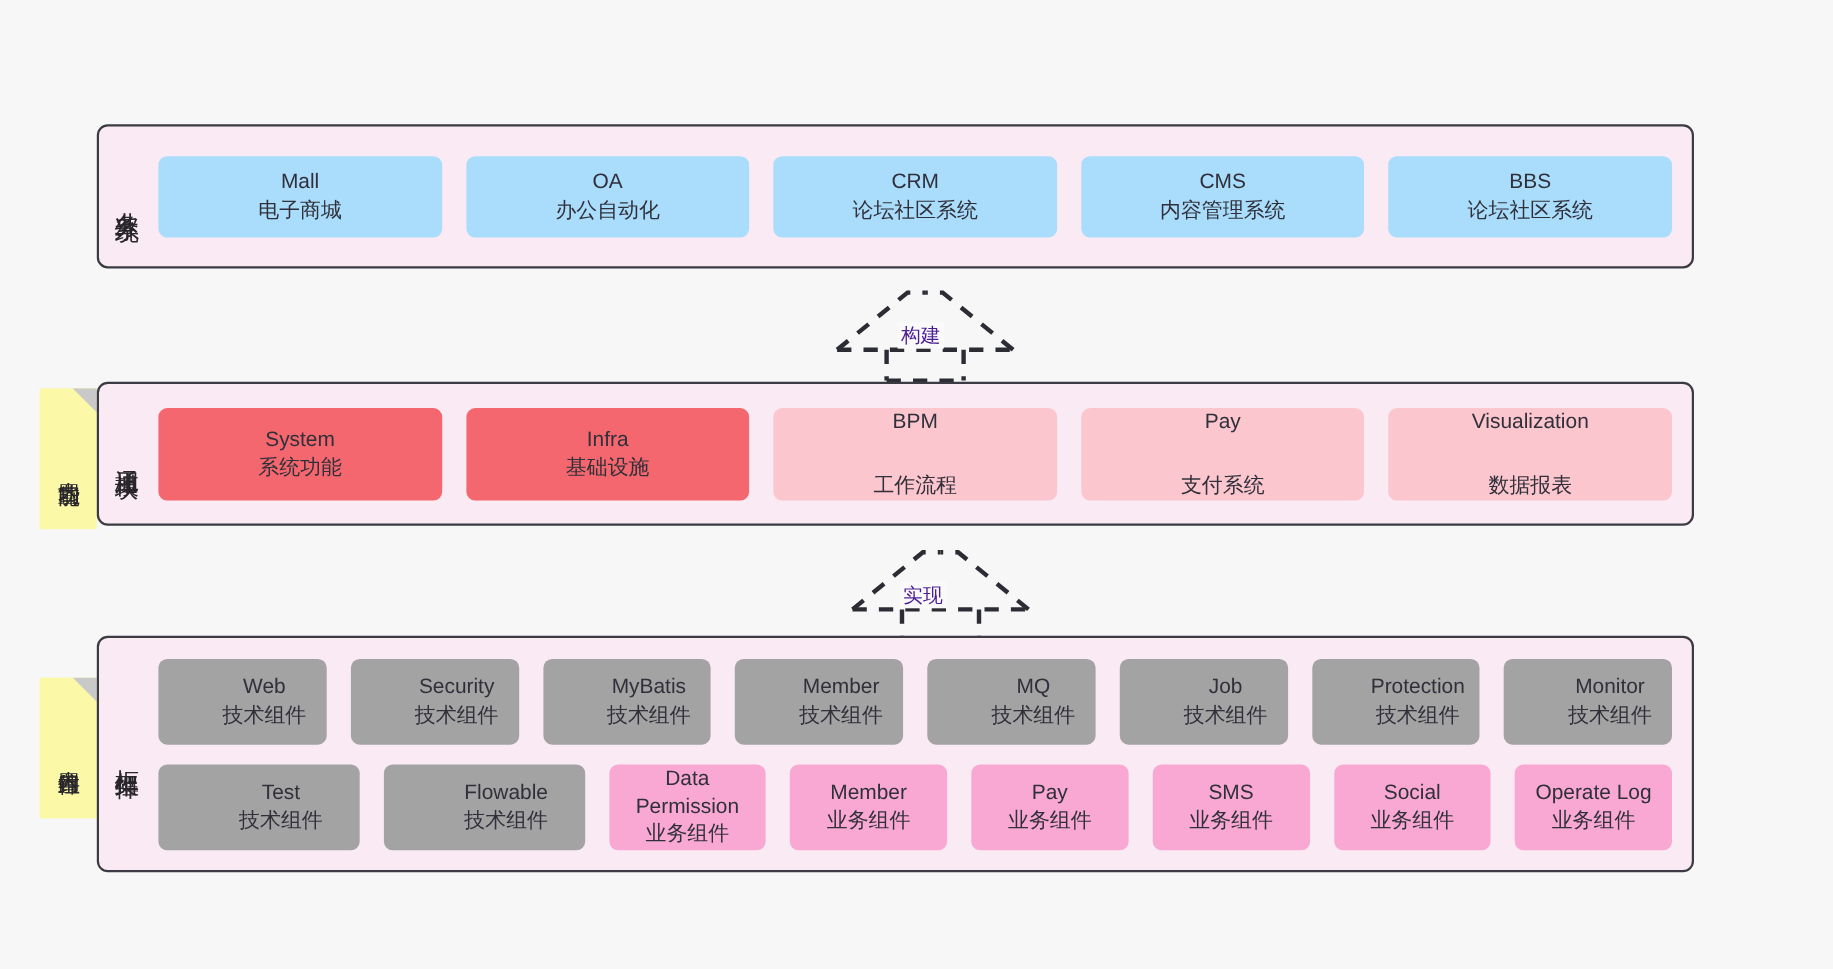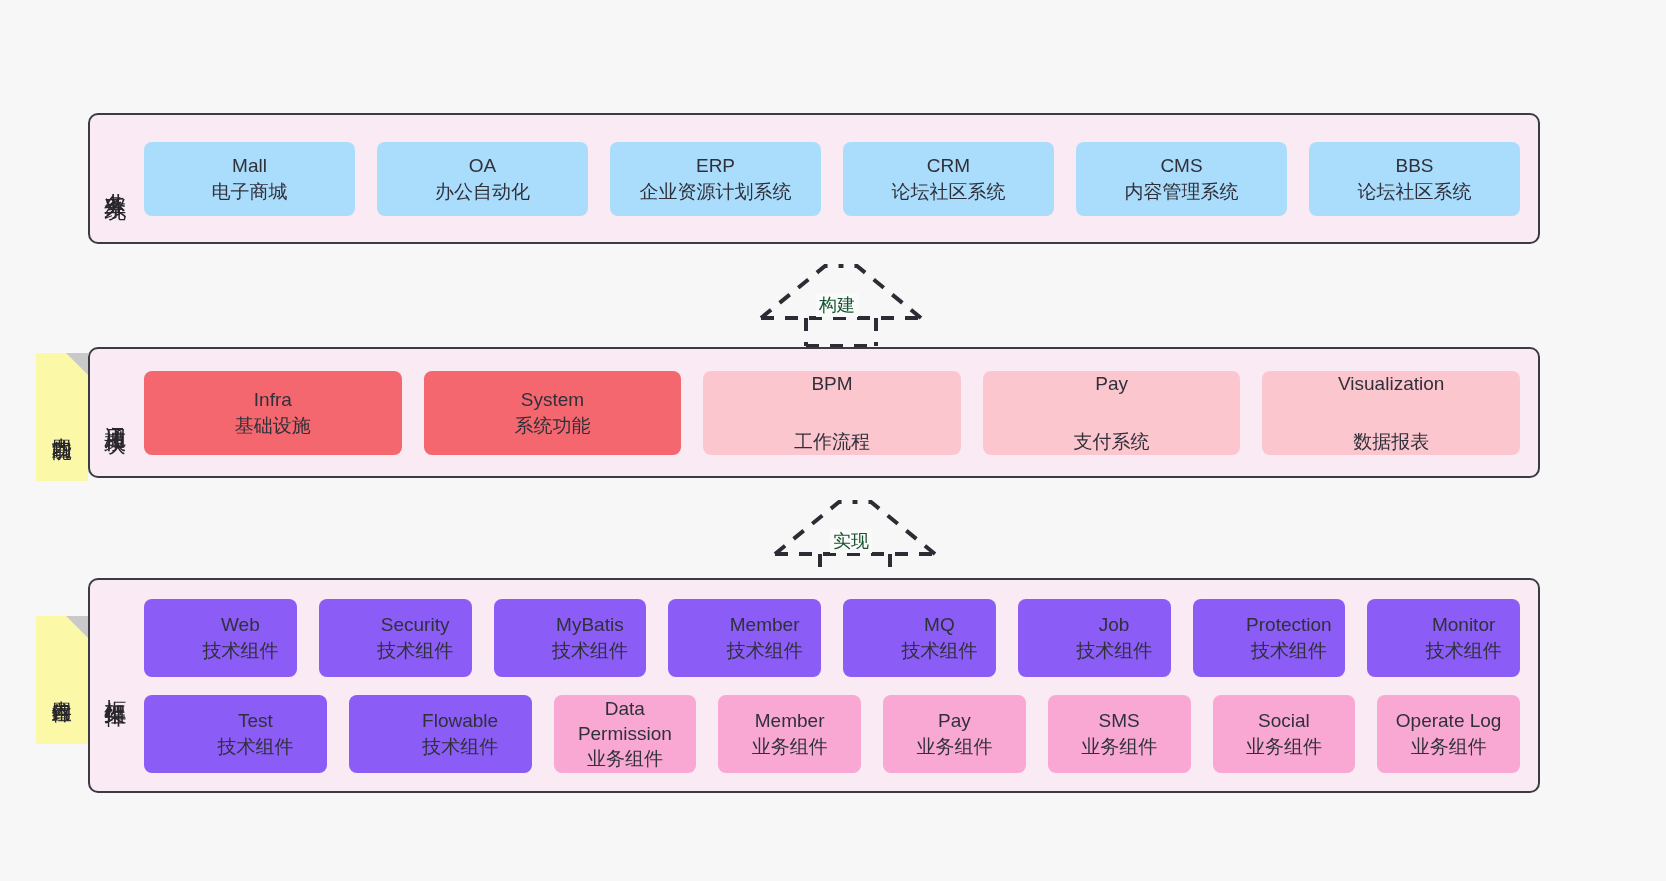--- a/index.html
+++ b/index.html
@@ -77,21 +77,21 @@
     box-sizing: border-box;
     padding: 6px 4px;
   }
   .card .ln { display: block; white-space: nowrap; }
   .card .ln2 { }
 
   
   .c-blue        { background: #aadcfc; }
   .c-red         { background: #f4676e; }
   .c-pink        { background: #fcc6cf; gap: 32px; }
-  .c-green       { background: #8b5cf6; padding-left: 44px; }
+  .c-green       { background: #a3a3a3; padding-left: 44px; }
   .c-lightgreen  { background: #f9a8d4; }
 
   
   #layer-business {
     left: 88px; top: 113px; width: 1452px; height: 131px;
   }
   #layer-business .card { height: 74px; }
 
   #layer-common {
     left: 88px; top: 347px; width: 1452px; height: 131px;
@@ -134,51 +134,47 @@
   #note-framework { left: 36px; top: 616px; height: 128px; }
 
   
   .connector {
     position: absolute;
   }
   .connector svg { display: block; overflow: visible; }
   .connector .conn-label {
     position: absolute;
     font-size: 18px;
-    color: #14532d;
+    color: #4c1d95;
     background: #fafafa;
     padding: 0 3px;
     white-space: nowrap;
     user-select: none;
   }
   #conn-build { left: 756px; top: 256px; width: 170px; height: 92px; }
   #conn-build .conn-label { left: 60px; top: 37px; }
   #conn-impl  { left: 770px; top: 492px; width: 170px; height: 92px; }
-  #conn-impl  .conn-label { left: 60px; top: 37px; }
+  #conn-impl  .conn-label { left: 48px; top: 37px; }
 </style>
 </head>
 <body>
 
 <div class="canvas">
 
   <div class="layer" id="layer-business">
     <div class="layer-label">业务系统</div>
     <div class="layer-body">
       <div class="row">
         <div class="card c-blue">
           <span class="ln">Mall</span>
           <span class="ln ln2">电子商城</span>
         </div>
         <div class="card c-blue">
           <span class="ln">OA</span>
           <span class="ln ln2">办公自动化</span>
-        </div>
-        <div class="card c-blue">
-          <span class="ln">ERP</span>
-          <span class="ln ln2">企业资源计划系统</span>
         </div>
         <div class="card c-blue">
           <span class="ln">CRM</span>
           <span class="ln ln2">论坛社区系统</span>
         </div>
         <div class="card c-blue">
           <span class="ln">CMS</span>
           <span class="ln ln2">内容管理系统</span>
         </div>
         <div class="card c-blue">
@@ -200,26 +196,26 @@
     </svg>
     <span class="conn-label">构建</span>
   </div>
 
   <div class="note" id="note-common">内置功能</div>
   <div class="layer" id="layer-common">
     <div class="layer-label">通用模块</div>
     <div class="layer-body">
       <div class="row">
         <div class="card c-red">
+          <span class="ln">System</span>
+          <span class="ln ln2">系统功能</span>
+        </div>
+        <div class="card c-red">
           <span class="ln">Infra</span>
           <span class="ln ln2">基础设施</span>
-        </div>
-        <div class="card c-red">
-          <span class="ln">System</span>
-          <span class="ln ln2">系统功能</span>
         </div>
         <div class="card c-pink">
           <span class="ln">BPM</span>
           <span class="ln ln2">工作流程</span>
         </div>
         <div class="card c-pink">
           <span class="ln">Pay</span>
           <span class="ln ln2">支付系统</span>
         </div>
         <div class="card c-pink">

